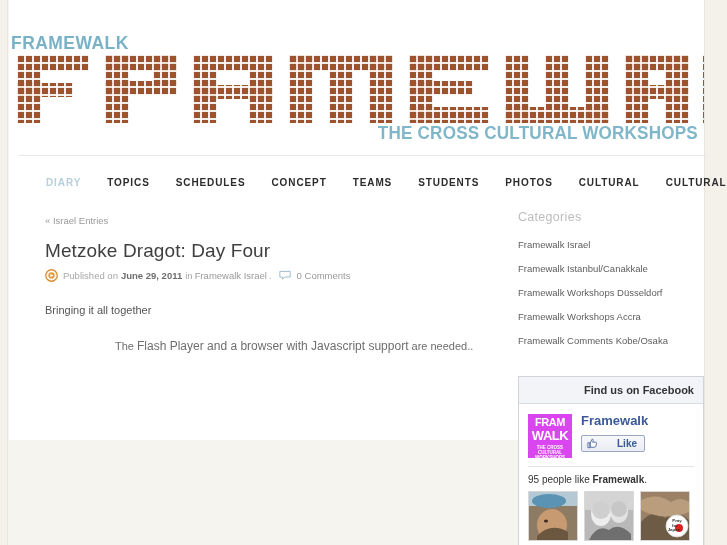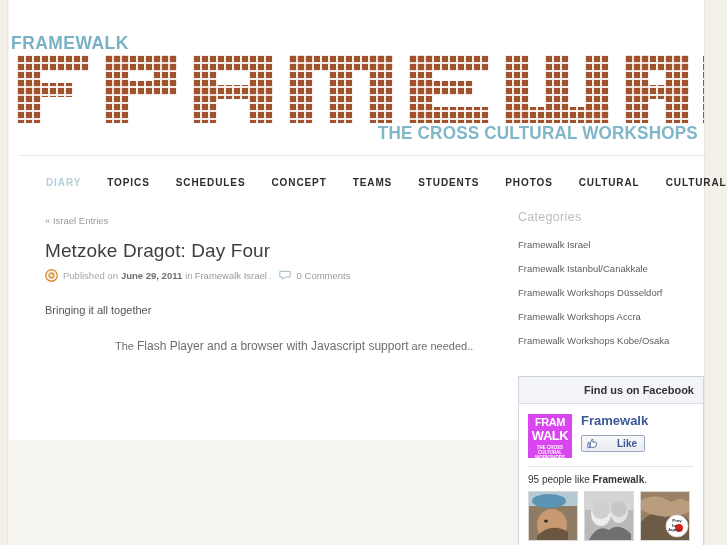--- a/index.html
+++ b/index.html
@@ -393,21 +393,21 @@
         <ul class="cat-list">
           <li>
             <a class="cat-link">Framewalk Israel</a></li>
           <li>
             <a class="cat-link">Framewalk Istanbul/Canakkale</a></li>
           <li>
             <a class="cat-link">Framewalk Workshops Düsseldorf</a></li>
           <li>
             <a class="cat-link">Framewalk Workshops Accra</a></li>
           <li>
-            <a class="cat-link">Framewalk Workshops Kobe/Osaka</a></li>
+            <a class="cat-link">Framewalk Comments Kobe/Osaka</a></li>
         </ul>
 
         <div class="fb-widget">
 
           <div class="fb-header">Find us on Facebook</div>
 
           <div class="fb-top">
             <div class="fb-logo">
               <div class="l1">FRAM</div>
               <div class="l2">WALK</div>

